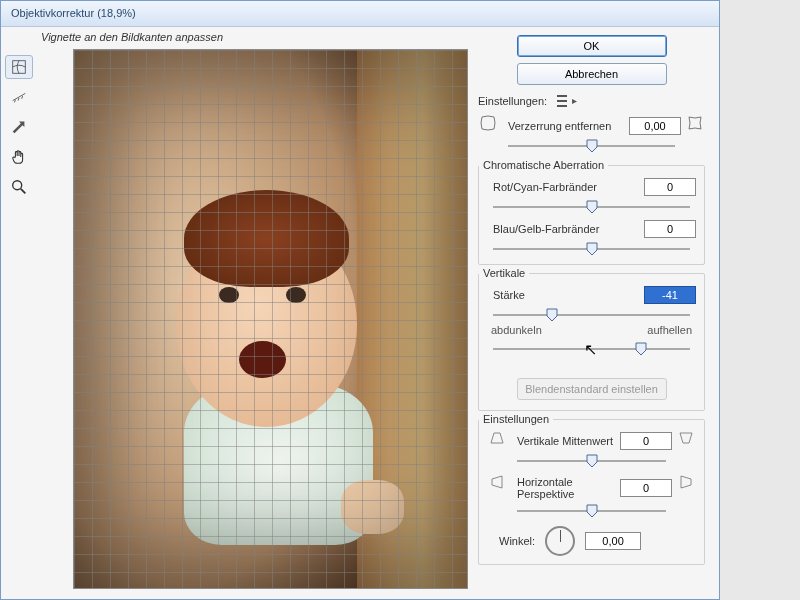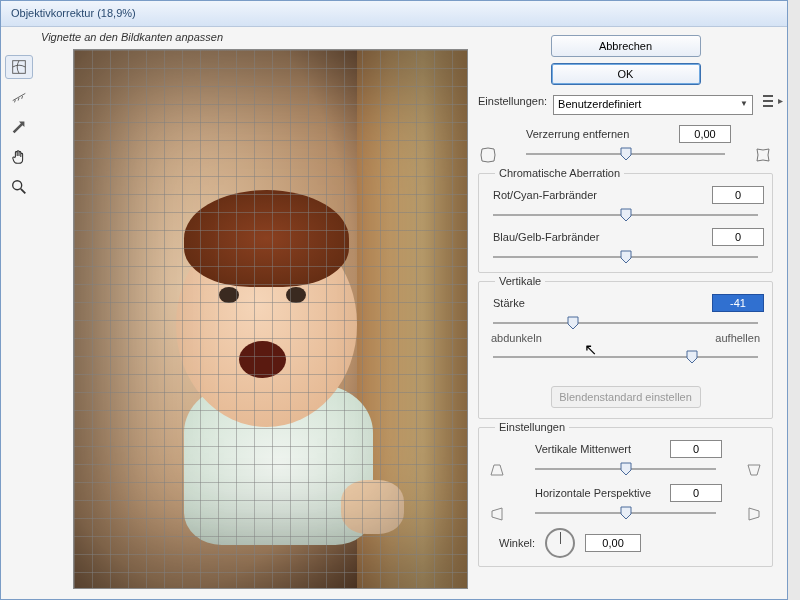--- a/index.html
+++ b/index.html
@@ -1,17 +1,17 @@
 <!DOCTYPE html>
 <html><head>
 <meta charset="utf-8">
 <style>
 * { box-sizing: border-box; margin: 0; padding: 0; font-family: Tahoma, Arial, sans-serif; font-size: 11px; }
 body { background: #e8e8e8; width: 800px; height: 600px; overflow: hidden; }
-.window { width: 788px; height: 600px; background: #fff; border: 1px solid #7a9cc6; }
+.window { width: 720px; height: 600px; background: #fff; border: 1px solid #7a9cc6; }
 .titlebar { height: 26px; background: linear-gradient(#f0f5fc, #d5e3f5); padding: 5px 10px; color: #294a70; font-size: 12px; border-bottom: 1px solid #b8c8dd; }
 .content { display: flex; height: calc(100% - 26px); background: #f5f5f5; }
 .left-col { display: flex; flex-direction: column; font-style: italic; }
 .toolstrip { width: 36px; padding: 6px 4px; display: flex; flex-direction: column; gap: 6px; }
 .tool { width: 28px; height: 24px; border: 1px solid transparent; border-radius: 3px; display: flex; align-items: center; justify-content: center; cursor: pointer; }
 .tool.selected { background: #e8eef7; border-color: #a5b8d0; }
 .tool svg { width: 18px; height: 18px; }
 .preview-row { display: flex; }
 .preview-header { font-size: 11px; padding: 4px 0 6px 40px; color: #333; }
 .canvas { position: relative; width: 395px; height: 540px; border: 1px solid #888; background: #cda584; margin-left: 36px; overflow: hidden; }
@@ -33,33 +33,33 @@
 .btn.primary { box-shadow: 0 0 0 1px #6fa8e0 inset; border-color: #3a70b0; }
 .btn.disabled { color: #999; background: #f0f0f0; border-color: #ccc; cursor: default; }
 .settings-row { display: flex; align-items: flex-start; margin: 10px 0 6px; gap: 6px; }
 .settings-row label { color: #333; }
 .dropdown { flex: 1; height: 20px; border: 1px solid #888; background: #fff; padding: 2px 16px 2px 4px; position: relative; cursor: pointer; }
 .dropdown::after { content: "▼"; position: absolute; right: 4px; top: 3px; font-size: 8px; color: #444; }
 .menu-icon { width: 14px; height: 12px; display: flex; flex-direction: column; justify-content: space-between; cursor: pointer; padding-left: 4px; position: relative; }
 .menu-icon span { height: 2px; background: #555; }
 .menu-icon::after { content: "▸"; position: absolute; right: -10px; top: 0; font-size: 10px; color: #555; }
 .group { border: 1px solid #d0d0d0; border-radius: 2px; margin: 8px 0; padding: 8px 8px 4px; position: relative; }
-.group-title { position: absolute; top: -7px; left: 16px; background: #f5f5f5; padding: 0 4px; font-size: 11px; color: #333; }
+.group-title { position: absolute; top: -7px; left: 0; background: #f5f5f5; padding: 0 4px; font-size: 11px; color: #333; }
 .param { margin: 4px 0 2px; }
 .param-row { display: flex; align-items: center; justify-content: space-between; margin-bottom: 2px; }
 .param-label { color: #333; padding-left: 6px; }
 .num-input { width: 52px; height: 18px; border: 1px solid #888; text-align: center; font-size: 11px; background: #fff; }
 .num-input.selected { background: #3070d0; color: #fff; border-color: #2050a0; }
 .slider { position: relative; height: 18px; margin: 0 6px; }
 .slider-track { position: absolute; left: 0; right: 0; top: 8px; height: 2px; background: #aaa; }
 .slider-thumb { position: absolute; top: 2px; width: 12px; height: 14px; margin-left: -6px; cursor: pointer; }
 .slider-thumb svg { width: 12px; height: 14px; display: block; }
 .slider-labels { display: flex; justify-content: space-between; font-size: 10px; color: #555; padding: 0 4px; }
 .side-icon { width: 20px; height: 20px; display: flex; align-items: center; justify-content: center; color: #888; cursor: pointer; }
-.row-with-icons { display: flex; align-items: flex-end; gap: 22px; }
+.row-with-icons { display: flex; align-items: flex-start; gap: 4px; }
 .row-with-icons .param { flex: 1; }
 .angle-row { display: flex; align-items: center; gap: 10px; padding: 4px 6px; }
 .angle-dial { width: 30px; height: 30px; border: 2px solid #888; border-radius: 50%; position: relative; }
 .angle-dial::after { content: ""; position: absolute; left: 50%; top: 2px; width: 1px; height: 12px; background: #555; }
 .cursor-arrow { position: absolute; left: 584px; top: 340px; font-size: 16px; color: #000; pointer-events: none; z-index: 100; }
 </style>
 </head>
 <body>
 
 <div class="window">
@@ -112,29 +112,28 @@
               <div class="hand"></div>
           </div>
           <div class="vignette"></div>
           <div class="grid"></div>
         </div>
       </div>
     </div>
 
     <div class="panel">
       <div class="btn-row">
+          <button class="btn primary">OK</button>
+        </div>
+      <div class="btn-row">
           <button class="btn">Abbrechen</button>
-        </div>
-      <div class="btn-row">
-          <button class="btn primary">OK</button>
         </div>
 
       <div class="settings-row">
         <label>Einstellungen:</label>
-        <div class="dropdown"><span>Benutzerdefiniert</span></div>
         <div class="menu-icon">
             <span></span>
             <span></span>
             <span></span>
           </div>
       </div>
 
       <div class="row-with-icons">
         <div class="side-icon">
             <svg width="18" height="18" viewBox="0 0 18 18">

